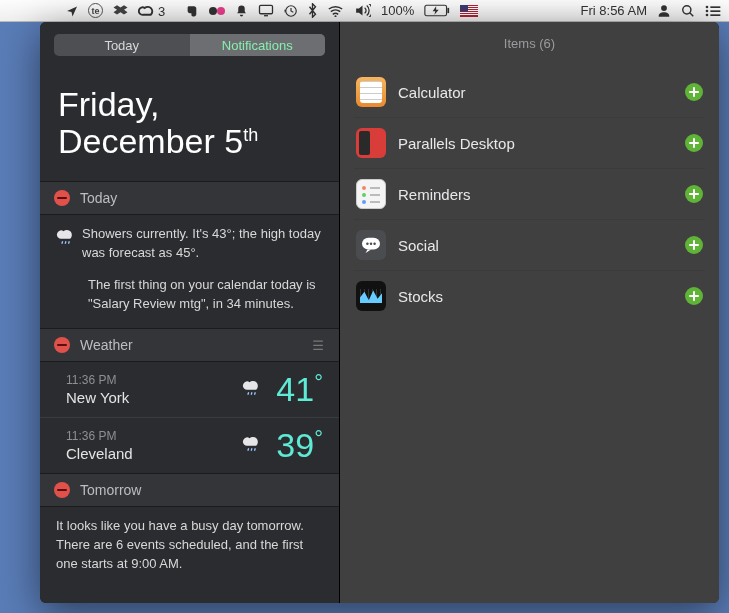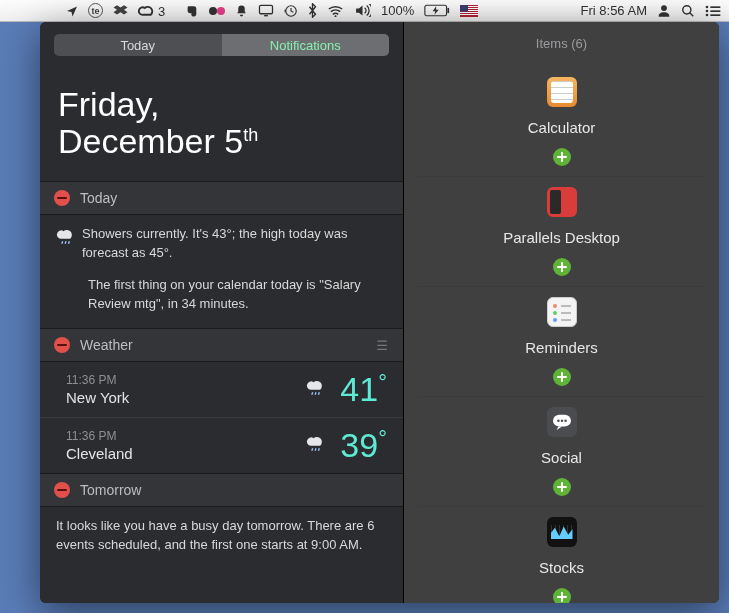--- a/index.html
+++ b/index.html
@@ -31,21 +31,21 @@
   }
   .panel-outer {
     position: absolute; top: 22px; left: 40px; right: 10px; bottom: 10px;
     background: #222326;
     border-radius: 6px;
     box-shadow: 0 10px 40px rgba(0,0,0,0.5);
     overflow: hidden;
     display: flex;
   }
   .leftpane {
-    width: 364px;
+    width: 300px;
     background: #2b2c30;
     display: flex; flex-direction: column;
     border-right: 1px solid #000;
   }
   .rightpane {
     flex: 1;
     background: #404040;
     display: flex; flex-direction: column;
   }
   
@@ -104,21 +104,20 @@
   
   .itemshdr {
     text-align:center; color:#9a9b9e; font-size:13px;
     padding: 14px 0 16px;
   }
   .itemlist { padding: 0 14px; }
   .itemrow {
     display:flex; align-items:center; gap:12px;
     padding:10px 2px;
     border-bottom:1px solid #3a3b3f;
-    flex-direction:column;
   }
   .itemrow:last-child { border-bottom:none; }
   .itemicon { width:30px; height:30px; border-radius:6px; flex-shrink:0; display:flex; align-items:center; justify-content:center; }
   .itemlabel { color:#e8e8ea; font-size:15px; flex:1; }
   .plus { width:18px; height:18px; border-radius:50%; background:#5fb336; position:relative; flex-shrink:0;}
   .plus::before { content:""; position:absolute; left:4px; right:4px; top:8px; height:2px; background:#123; background:#fff; border-radius:1px;}
   .plus::after { content:""; position:absolute; top:4px; bottom:4px; left:8px; width:2px; background:#fff; border-radius:1px;}
   
   .ic-calc { background:linear-gradient(#f7b661,#e98a2e); position:relative;}
   .ic-calc::after{content:"";position:absolute;inset:4px;background:#fff;border-radius:3px;

